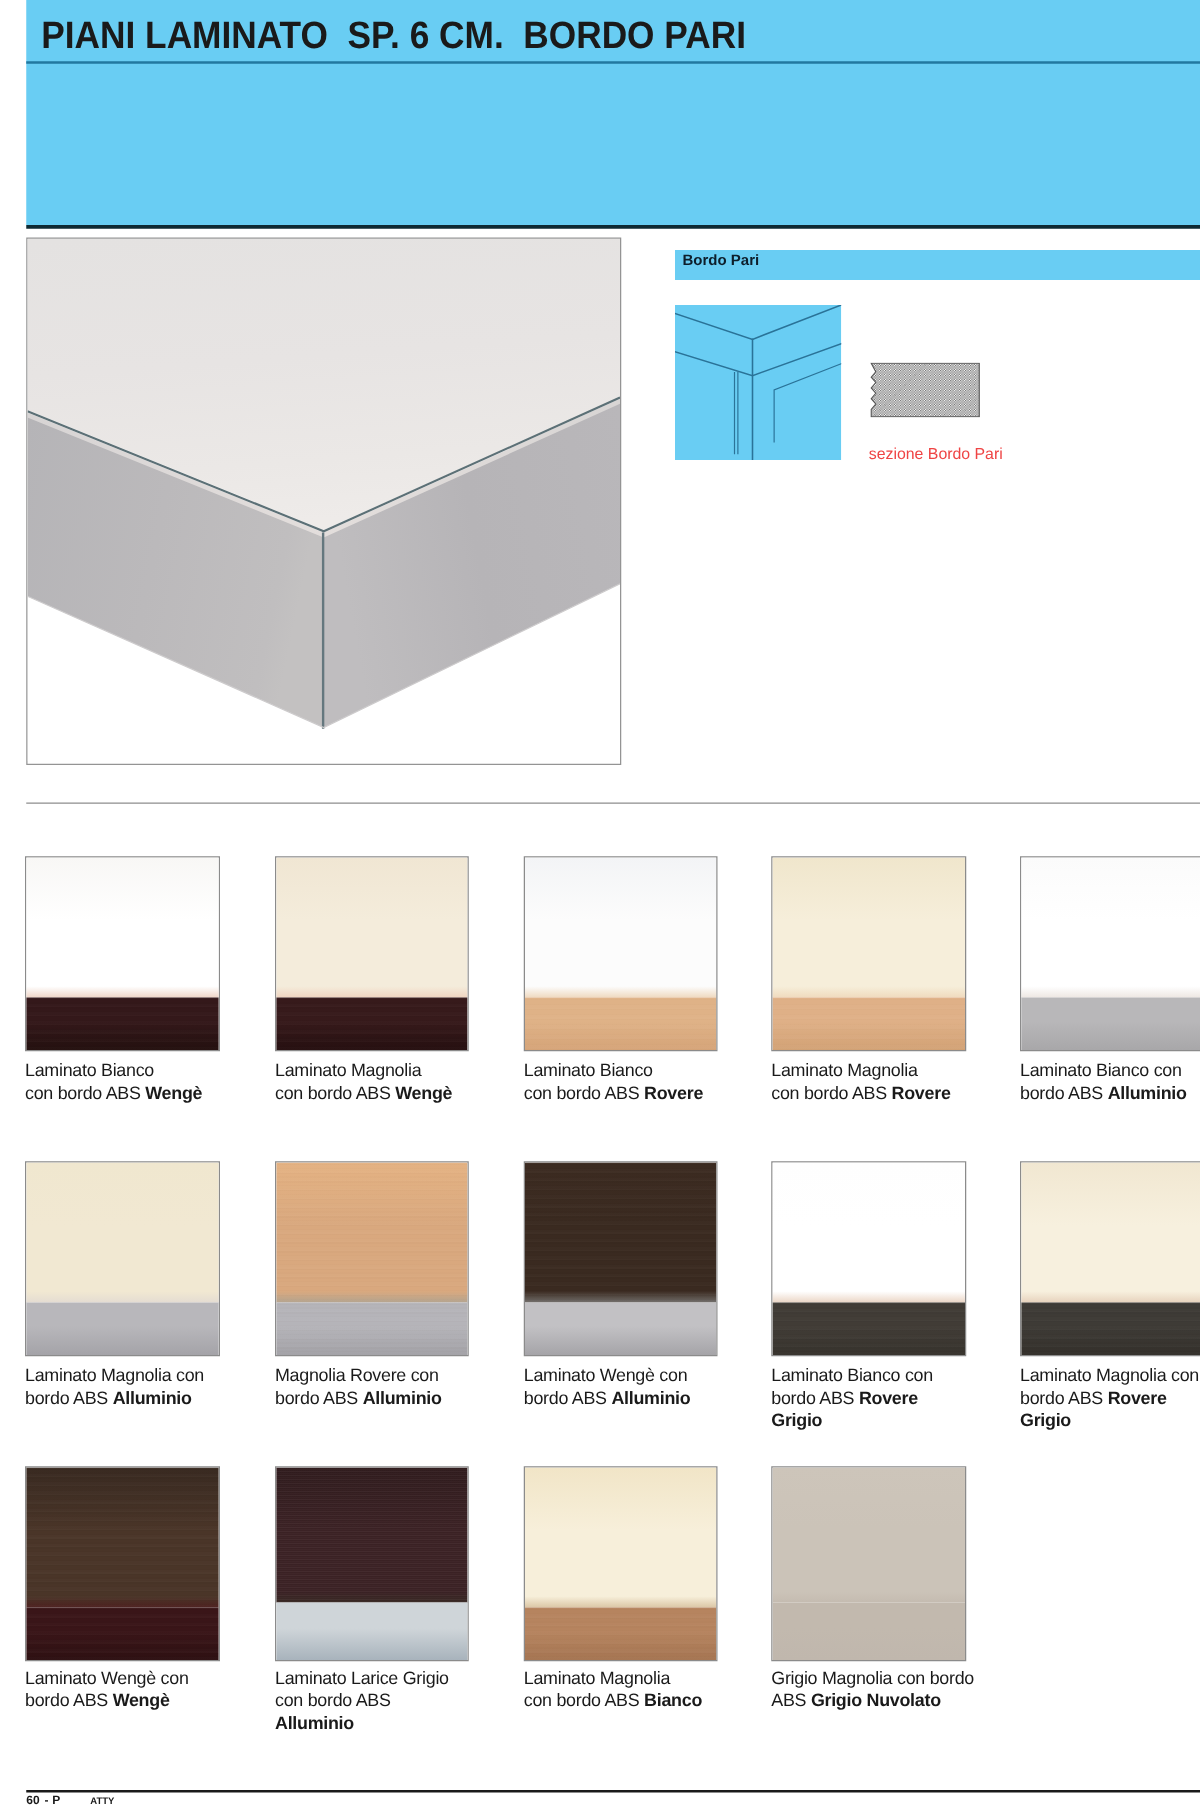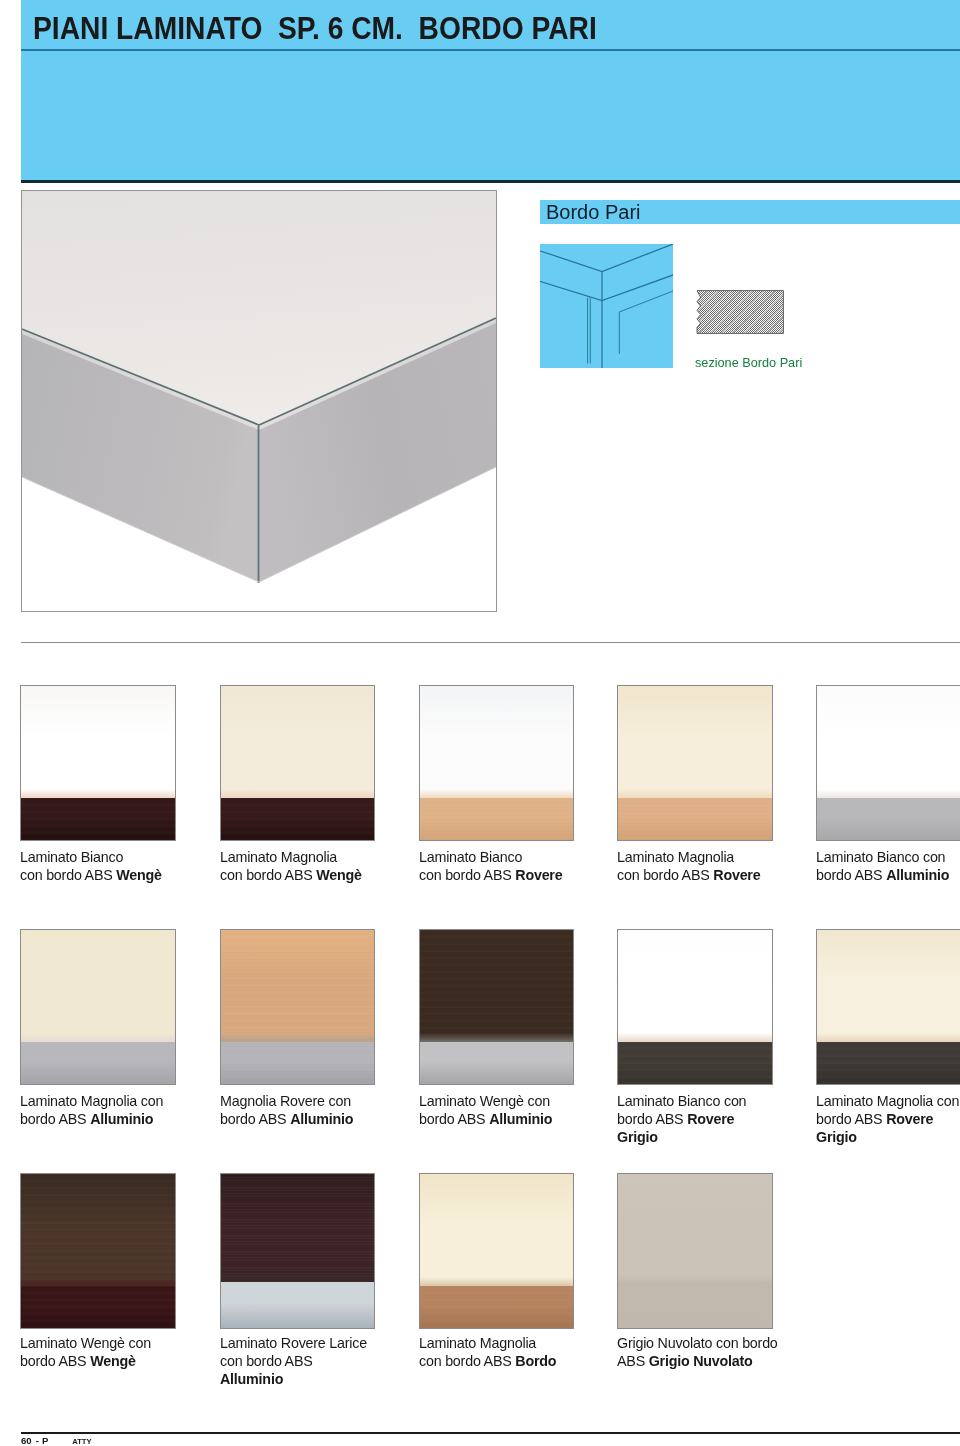--- a/index.html
+++ b/index.html
@@ -12,24 +12,24 @@
   .hdr-rule-bottom{position:absolute;left:3px;top:180px;width:950px;height:3px;background:#0e2a33;}
   .hdr-title{position:absolute;left:15px;top:11px;font-size:30.5px;font-weight:bold;color:#1a1a1a;white-space:pre;transform:scaleX(0.925);transform-origin:0 0;}
 
   
   .photo{position:absolute;left:3px;top:190px;width:474px;height:420px;border:1px solid #949494;background:#ffffff;overflow:hidden;}
   .photo-inner{position:absolute;left:0;top:0;width:474px;height:418px;}
   .photo svg{display:block;}
 
   
   .bp-bar{position:absolute;left:522px;top:200px;width:431px;height:24px;background:#69cdf3;}
-  .bp-bar span{position:absolute;left:6px;top:1px;font-size:20px;font-weight:normal;color:#0d1e2b;}
+  .bp-bar span{position:absolute;left:6px;top:1px;font-size:12px;font-weight:bold;color:#0d1e2b;}
   .bp-corner{position:absolute;left:522px;top:244px;width:133px;height:124px;}
   .bp-sect{position:absolute;left:678px;top:290px;width:88px;height:44px;}
-  .bp-caption{position:absolute;left:677px;top:356px;font-size:12.7px;color:#15803d;}
+  .bp-caption{position:absolute;left:677px;top:356px;font-size:12.7px;color:#ef4444;}
 
   
   .rule-mid{position:absolute;left:3px;top:642px;width:950px;height:1px;background:#8d8d8d;}
 
   
   .sw{position:absolute;width:154px;height:154px;border:1px solid #8b8b8b;overflow:hidden;}
   .sw .top{position:absolute;left:0;top:0;width:100%;}
   .sw .edge{position:absolute;left:0;bottom:0;width:100%;}
   .sw .grain{position:absolute;left:0;top:0;width:100%;height:100%;pointer-events:none;}
   .g-wood-dark{background-image:repeating-linear-gradient(to bottom,
@@ -242,33 +242,33 @@
           <div class="grain g-wood-dark"></div>
         </div>
       </div>
       <div class="cap" style="left: 2px; top: 1334px;"><span>Laminato Wengè con</span><br><span>bordo ABS </span><b>Wengè</b></div>
       <div class="sw" style="left: 202px; top: 1173px; width: 153px;">
         <div class="top" style="height: 70%; background: linear-gradient(rgb(50, 29, 31) 0%, rgb(61, 35, 38) 45%, rgb(61, 35, 38) 92%, rgb(58, 42, 38) 99.5%, rgb(58, 42, 38) 100%);">
           <div class="grain g-wood-streak"></div>
         </div>
         <div class="edge" style="height: 30%; background: linear-gradient(rgb(207, 213, 217) 0%, rgb(207, 213, 217) 45%, rgb(168, 179, 188) 100%);"></div>
       </div>
-      <div class="cap" style="left: 202px; top: 1334px;"><span>Laminato Rovere Larice</span><br><span>con bordo ABS</span><br><b>Alluminio</b></div>
+      <div class="cap" style="left: 202px; top: 1334px;"><span>Laminato Larice Grigio</span><br><span>con bordo ABS</span><br><b>Alluminio</b></div>
       <div class="sw" style="left: 401px; top: 1173px; width: 153px;">
         <div class="top" style="height: 73%; background: linear-gradient(rgb(241, 229, 199) 0%, rgb(247, 239, 218) 45%, rgb(247, 239, 218) 92%, rgb(221, 201, 169) 99.5%, rgb(221, 201, 169) 100%);"></div>
         <div class="edge" style="height: 27%; background: linear-gradient(rgb(182, 132, 95) 0%, rgb(182, 132, 95) 45%, rgb(165, 117, 82) 100%);">
           <div class="grain g-wood-med"></div>
         </div>
       </div>
-      <div class="cap" style="left: 401px; top: 1334px;"><span>Laminato Magnolia</span><br><span>con bordo ABS </span><b>Bordo</b></div>
+      <div class="cap" style="left: 401px; top: 1334px;"><span>Laminato Magnolia</span><br><span>con bordo ABS </span><b>Bianco</b></div>
       <div class="sw" style="left: 599px; top: 1173px; width: 154px;">
         <div class="top" style="height: 70%; background: linear-gradient(rgb(205, 197, 186) 0%, rgb(203, 195, 184) 45%, rgb(203, 195, 184) 92%, rgb(197, 188, 177) 99.5%, rgb(197, 188, 177) 100%);"></div>
         <div class="edge" style="height: 30%; background: linear-gradient(rgb(194, 185, 174) 0%, rgb(194, 185, 174) 45%, rgb(192, 183, 173) 100%);"></div>
       </div>
-      <div class="cap" style="left: 599px; top: 1334px;"><span>Grigio Nuvolato con bordo</span><br><span>ABS </span><b>Grigio Nuvolato</b></div>
+      <div class="cap" style="left: 599px; top: 1334px;"><span>Grigio Magnolia con bordo</span><br><span>ABS </span><b>Grigio Nuvolato</b></div>
     </div>
 
   <div class="foot-rule"></div>
   <div class="foot-txt">
     <span>60</span><span class="sep">-</span><span>P</span><span class="sc">ATTY</span>
   </div>
 
 </div>
 
 </body></html>

